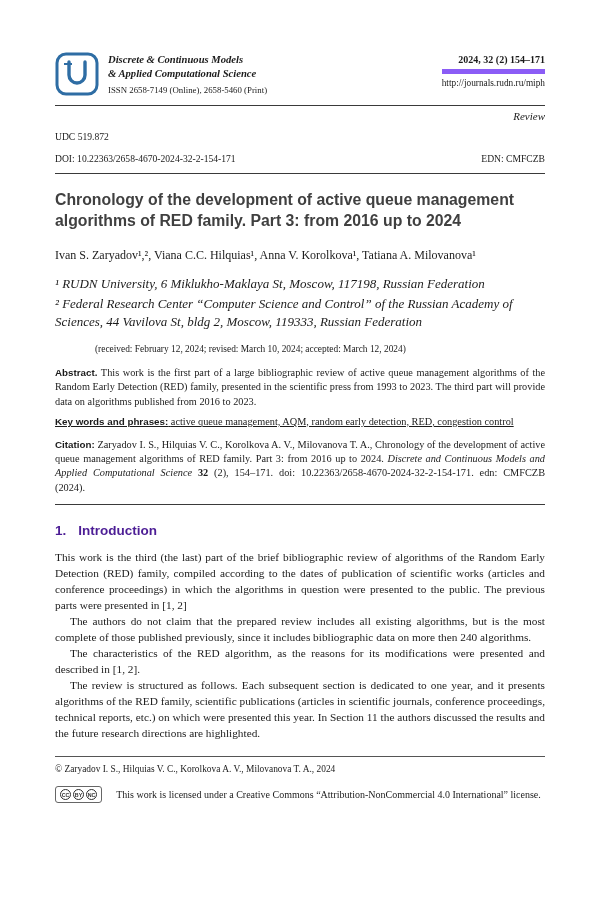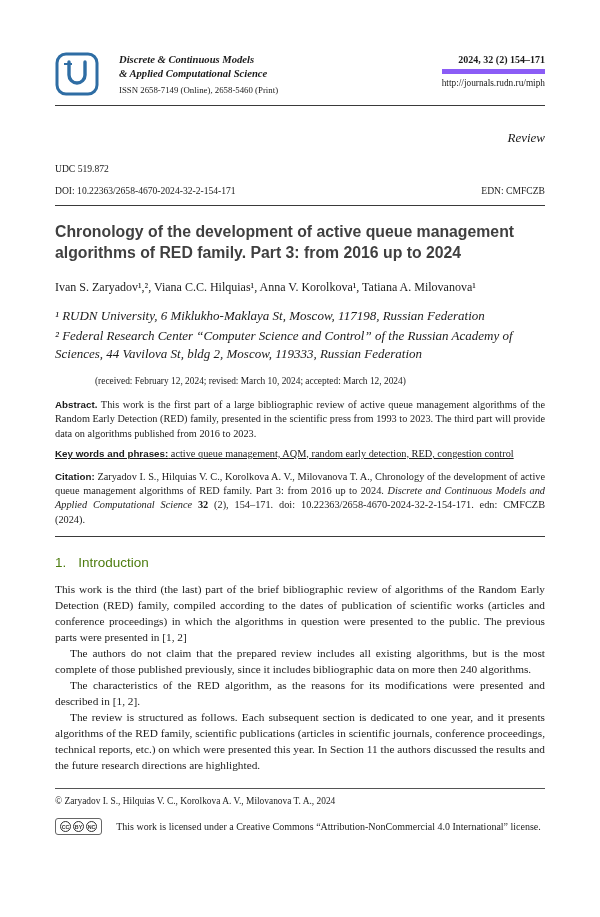--- a/index.html
+++ b/index.html
@@ -4,52 +4,52 @@
 <style>
   html,body{margin:0;padding:0;background:#ffffff;}
   .page{
     width:600px;height:917px;box-sizing:border-box;
     padding:52px 55px 0 55px;
     font-family:"Liberation Serif", serif;
     color:#1b1b1b;background:#ffffff;position:relative;
   }
   
   .hdr{display:flex;justify-content:space-between;align-items:flex-start;}
-  .hdr-left{display:flex;gap:20px;}
+  .hdr-left{display:flex;gap:9px;}
   .logo{width:44px;height:44px;flex:0 0 auto;}
   .jmeta{padding-top:1px;}
   .jname{font-weight:bold;font-style:italic;font-size:10.6px;line-height:1.3;}
   .issn{font-size:8.8px;margin-top:4px;}
   .hdr-right{text-align:right;padding-top:2px;}
   .vol{font-weight:bold;font-size:10px;padding-bottom:4px;border-bottom:5px solid #8b5cf6;}
   .jurl{font-size:9.3px;margin-top:4px;color:#1b1b1b;text-decoration:none;display:block;}
   hr.rule{border:0;border-top:1px solid #3a3a3a;margin:9px 0 0 0;}
-  .review{text-align:right;font-style:italic;font-size:13px;margin-top:24px;}
-  .udc{font-size:9.6px;margin-top:17px;}
+  .review{text-align:right;font-style:italic;font-size:11px;margin-top:4px;}
+  .udc{font-size:9.6px;margin-top:9px;}
   .doi-row{display:flex;justify-content:space-between;font-size:9.6px;margin-top:11px;}
   
   h1.title{
     font-family:"Liberation Sans", sans-serif;font-weight:700;
     font-size:15.8px;line-height:1.32;margin:16px 0 0 0;color:#404040;
   }
   .authors{font-size:12px;margin-top:16px;}
   .affil{font-style:italic;font-size:13px;line-height:1.4;margin-top:2px;}
   .affil.first{margin-top:12px;}
   .dates{font-size:9.4px;margin-top:13px;padding-left:40px;}
   .block{font-size:10.3px;line-height:1.38;text-align:justify;margin:0;}
   .block.abstract{margin-top:12px;}
   .block.keywords{margin-top:6px;text-decoration:underline;}
   .block.citation{margin-top:9px;}
   .lbl{font-family:"Liberation Sans", sans-serif;font-weight:bold;font-size:9.8px;}
   .it{font-style:italic;}
   .bd{font-weight:bold;}
   
   h2.sec{
-    font-family:"Liberation Sans", sans-serif;font-weight:400;
-    font-size:13.5px;margin:18px 0 0 0;color:#4d7c0f;
+    font-family:"Liberation Sans", sans-serif;font-weight:700;
+    font-size:13.5px;margin:18px 0 0 0;color:#4c1d95;
   }
   h2.sec .sec-num{margin-right:12px;}
   .body-p{font-size:11.3px;line-height:1.42;text-align:justify;margin:0;text-indent:15px;}
   .body-p.first{text-indent:0;margin-top:11px;}
   
   hr.footer-rule{border:0;border-top:1px solid #555;margin:15px 0 0 0;}
   .copyright{font-size:9.4px;margin-top:7px;}
   .license-row{display:flex;align-items:center;gap:10px;margin-top:12px;}
   .cc-badge{
     display:inline-flex;align-items:center;gap:2px;

